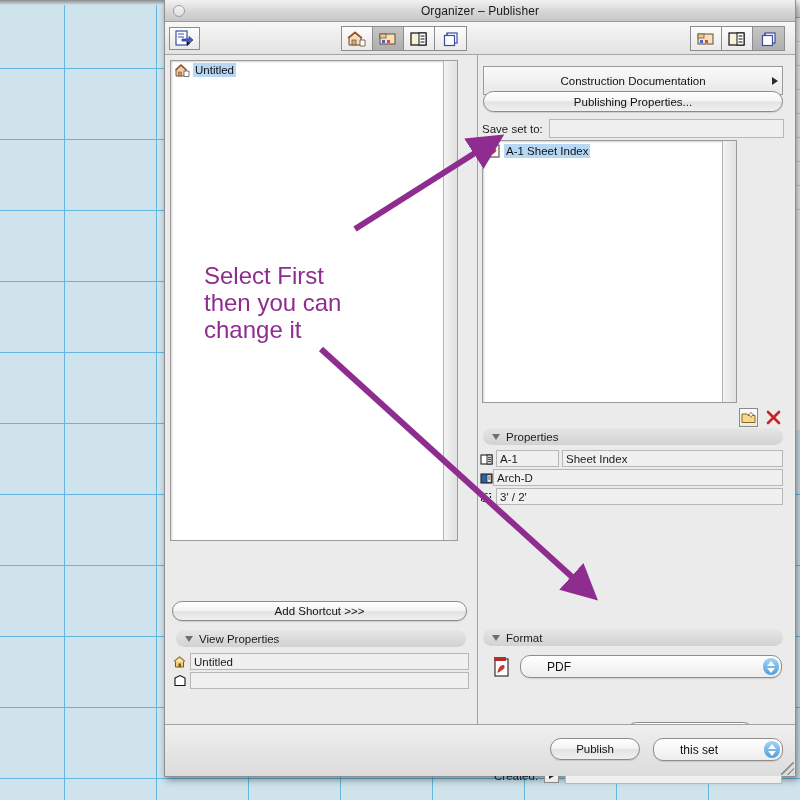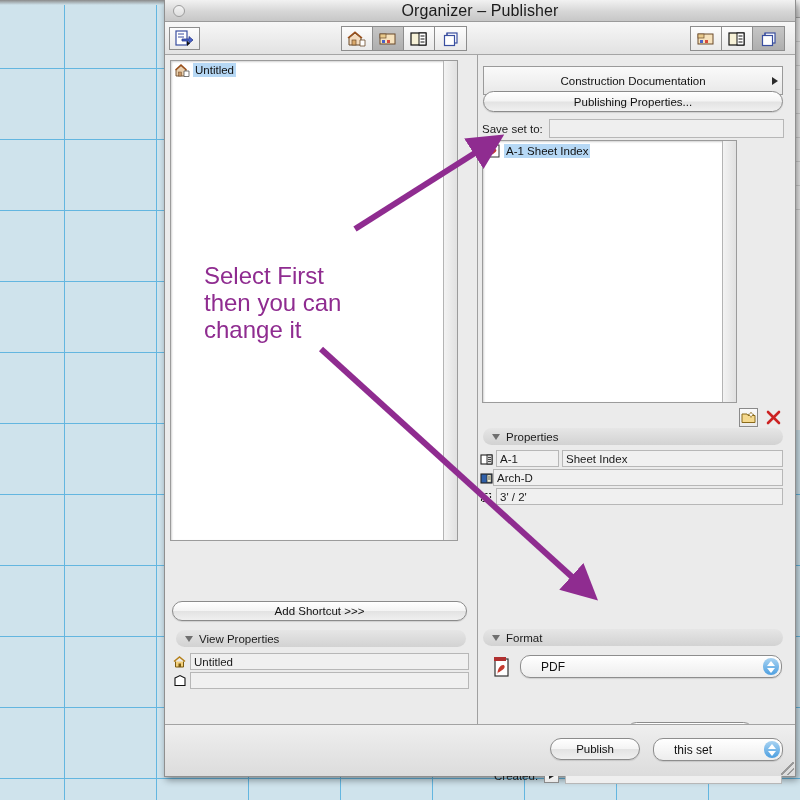--- a/index.html
+++ b/index.html
@@ -65,21 +65,21 @@
     box-shadow: 2px 3px 7px rgba(0,0,0,0.40);
   }
   #titlebar {
     height: 22px;
     background: linear-gradient(to bottom, #f2f2f2 0%, #d6d6d6 55%, #c7c7c7 100%);
     border-bottom: 1px solid #9b9b9b;
     position: relative;
     display: flex; align-items: center; justify-content: center;
   }
   #titlebar .title {
-    font-size: 16px; color: #1b1b1b; letter-spacing: .1px;
+    font-size: 12px; color: #1b1b1b; letter-spacing: .1px;
   }
   #close-dot {
     position: absolute; left: 8px; top: 5px;
     width: 12px; height: 12px; border-radius: 50%;
     border: 1px solid #9d9d9d;
     background: linear-gradient(to bottom,#f4f4f4,#dedede);
   }
 
   
   #toolbar {
@@ -165,21 +165,21 @@
     padding: 0 3px;
     display: flex; align-items: center;
     height: 17px;
   }
 
   .popup {
     border: 1px solid #8d8d8d; border-radius: 10px;
     background: linear-gradient(to bottom,#ffffff,#ededed);
     font-size: 12px; color: #111;
     display: flex; align-items: center;
-    padding-left: 20px; position: relative;
+    padding-left: 26px; position: relative;
     box-shadow: 0 1px 1px rgba(0,0,0,0.12);
   }
   .popup .arrows {
     position: absolute; right: 2px; top: 2px; bottom: 2px; width: 16px;
     border-radius: 8px;
     background: linear-gradient(to bottom,#a8d3f2,#4d9fe0);
     display: flex; flex-direction: column;
     align-items: center; justify-content: center; gap: 2px;
   }
   .ar-up { width:0;height:0;border-bottom:5px solid #fff;border-left:4px solid transparent;border-right:4px solid transparent;}

